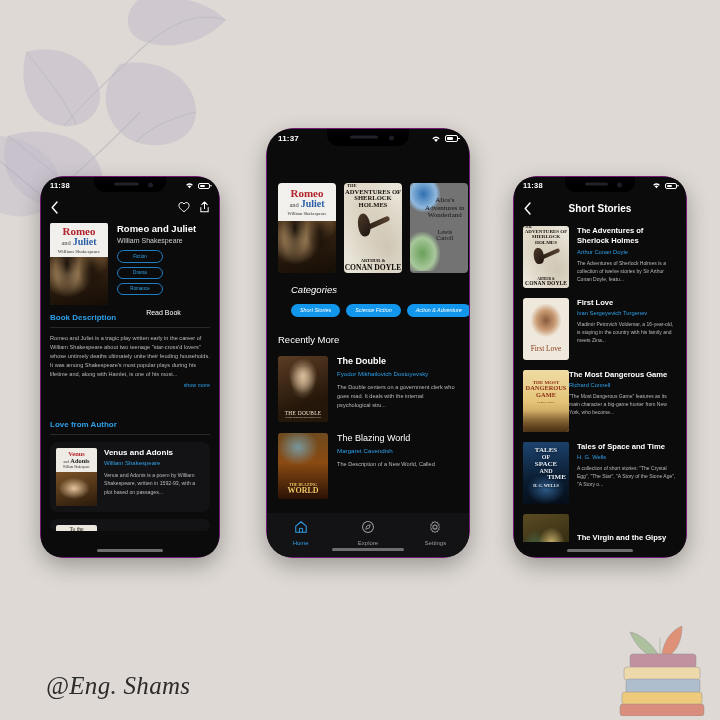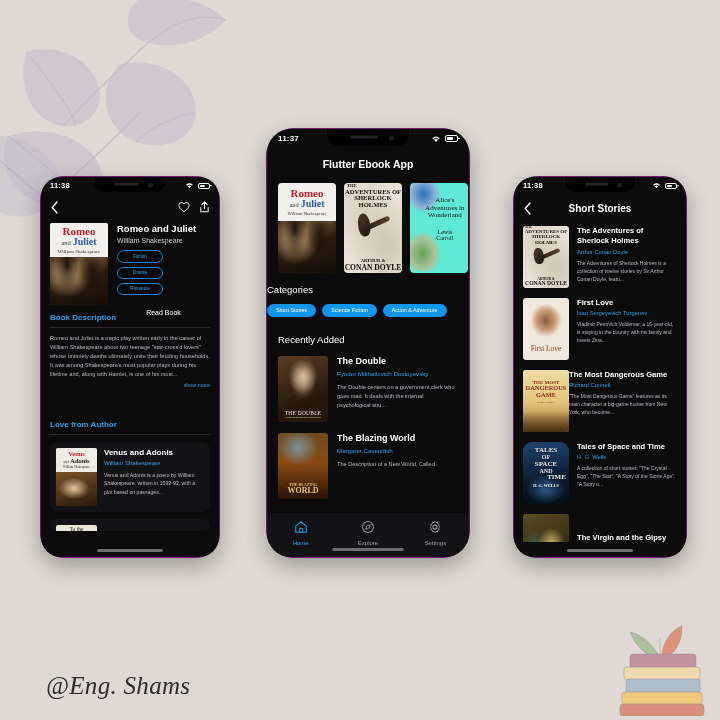--- a/index.html
+++ b/index.html
@@ -122,21 +122,21 @@
   .sh-pipe .bowl { position:absolute; left:8%; top:0; width:34%; height:100%;
     background:linear-gradient(135deg,#4d3a28,#1c1410); border-radius:46% 46% 42% 42%; }
   .sh-pipe .stem { position:absolute; left:34%; top:52%; width:66%; height:22%;
     background:linear-gradient(90deg,#2a1f16,#5a4431); border-radius:10px; transform:rotate(-16deg); transform-origin:left center;}
   .sh-bot { position:absolute; left:0; right:0; bottom:2%;
     font-family:"Liberation Serif",serif; color:#100d09; text-align:center; line-height:1; }
   .sh-tex { position:absolute; inset:0; background:
       radial-gradient(ellipse at 30% 30%, rgba(190,175,145,.35), rgba(0,0,0,0) 60%),
       radial-gradient(ellipse at 75% 70%, rgba(160,145,115,.35), rgba(0,0,0,0) 60%); }
 
-  .al-cover { background:#5eead4; }
+  .al-cover { background:#737373; }
   .al-txt { position:absolute; right:4%; top:16%; width:72%; text-align:center;
     font-family:"Liberation Serif",serif; color:#141414; line-height:1.04; }
   .al-blue { position:absolute; left:-6%; top:-8%; width:58%; height:40%;
     background:radial-gradient(ellipse at 50% 50%, #2f6fb0 0%, #8fb8dd 55%, rgba(240,238,230,0) 74%); }
   .al-green { position:absolute; left:-4%; bottom:2%; width:56%; height:44%;
     background:radial-gradient(ellipse at 45% 55%, #6aa05a 0%, #a8c79b 52%, rgba(240,238,230,0) 74%); }
 
   .db-cover { background:#2b1d14; }
   .db-art { position:absolute; inset:0;
     background:
@@ -364,23 +364,20 @@
       <span class="sb-right">
         <svg width="10" height="8" viewBox="0 0 12 9">
             <path d="M6 8.2 L3.6 5.4 A3.8 3.8 0 0 1 8.4 5.4 Z M1.6 3.6 A6.6 6.6 0 0 1 10.4 3.6 L9.3 4.8 A5 5 0 0 0 2.7 4.8 Z" fill="#fff"></path>
           </svg>
         <span class="battery" style="width:13px;height:6.5px;">
             <i style="width:50%"></i>
           </span>
       </span>
     </div>
 
-    <div class="appbar" style="top:22px;height:26px;padding:0 11px;">
-      <span class="title" style="font-size:10.5px;">Flutter Ebook App</span>
-    </div>
 
     <div style="position:absolute;left:11px;right:0;top:54px;display:flex;gap:8px;">
       <div class="cover" style="width:58px;height:90px;border-radius:4px;">
         <div class="rj-art"></div>
         <div class="tophalf" style="height:42%;">
           <span class="rj-t1" style="font-size:11px;">Romeo</span>
           <span style="font-size:6.5px;line-height:1.1;">
             <span class="rj-and">and</span>
             <span class="rj-t2" style="font-size:10px;">Juliet</span>
           </span>
@@ -411,31 +408,31 @@
         <div class="al-txt">
           <div style="font-size:7px;">Alice's</div>
           <div style="font-size:7px;">Adventures in</div>
           <div style="font-size:7px;">Wonderland</div>
           <div style="font-size:6px;margin-top:10px;">Lewis</div>
           <div style="font-size:6px;">Carroll</div>
         </div>
       </div>
     </div>
 
-    <div style="position:absolute;left:0;right:11px;top:155px;">
+    <div style="position:absolute;left:24px;right:11px;top:155px;font-style:italic;">
       <div style="color:#fff;font-size:9.5px;">Categories</div>
       <div style="display:flex;gap:6px;margin-top:9px;">
         <span class="chip" style="font-size:5.4px;padding:3.4px 9px;">Short Stories</span>
         <span class="chip" style="font-size:5.4px;padding:3.4px 9px;">Science Fiction</span>
         <span class="chip" style="font-size:5.4px;padding:3.4px 9px;">Action &amp; Adventure</span>
       </div>
     </div>
 
     <div style="position:absolute;left:11px;right:11px;top:205px;">
-      <div style="color:#fff;font-size:9.5px;">Recently Added</div>
+      <div style="color:#fff;font-size:9.5px;">Recently More</div>
 
       <div class="row" style="gap:9px;margin-top:11px;">
         <div class="cover db-cover" style="width:50px;height:66px;border-radius:3px;">
           <div class="db-art"></div>
           <div class="db-label">
             <div style="font-size:5.4px;letter-spacing:.3px;">THE DOUBLE</div>
             <div style="font-size:2.6px;opacity:.85;">Fyodor Mikhailovich Dostoyevsky</div>
           </div>
         </div>
         <div style="flex:1;min-width:0;">
@@ -447,21 +444,21 @@
 
       <div class="row" style="gap:9px;margin-top:11px;">
         <div class="cover bw-cover" style="width:50px;height:66px;border-radius:3px;">
           <div class="bw-art"></div>
           <div class="bw-label">
             <div style="font-size:4px;">THE BLAZING</div>
             <div style="font-size:8px;">WORLD</div>
           </div>
         </div>
         <div style="flex:1;min-width:0;">
-          <div style="color:#fff;font-size:9px;font-weight:700;">The Blazing World</div>
+          <div style="color:#fff;font-size:9px;font-weight:400;">The Blazing World</div>
           <div class="author" style="font-size:6.2px;margin-top:4px;">Margaret Cavendish</div>
           <div class="desc" style="font-size:5.6px;line-height:1.6;margin-top:6px;">The Description of a New World, Called</div>
         </div>
       </div>
     </div>
 
     <div style="position:absolute;left:0;right:0;bottom:0;height:44px;background:#131315;display:flex;align-items:flex-start;padding-top:7px;">
       <div style="flex:1;text-align:center;">
         <svg width="14" height="14" viewBox="0 0 16 16">
             <path d="M2 7 L8 2 L14 7 L14 14 L2 14 Z" stroke="#2f9fe8" stroke-width="1.2" fill="none" stroke-linejoin="round"></path>
@@ -567,21 +564,21 @@
           </div>
         </div>
         <div style="flex:1;min-width:0;">
           <div style="color:#fff;font-size:7.6px;font-weight:700;">The Most Dangerous Game</div>
           <div class="author" style="font-size:5.8px;margin-top:3px;">Richard Connell</div>
           <div class="desc" style="font-size:5px;line-height:1.6;margin-top:4px;">"The Most Dangerous Game" features as its main character a big-game hunter from New York, who become...</div>
         </div>
       </div>
 
       <div class="row" style="gap:8px;margin-top:10px;">
-        <div class="cover ts-cover" style="width:46px;height:62px;border-radius:9px;">
+        <div class="cover ts-cover" style="width:46px;height:62px;border-radius:2px;">
           <div class="ts-art"></div>
           <div class="ts-label">
             <div style="font-size:7px;">TALES</div>
             <div style="font-size:6px;">OF</div>
             <div style="font-size:7px;">SPACE</div>
             <div style="font-size:6px;">AND</div>
             <div style="font-size:7px;margin-left:21px;">TIME</div>
             <div style="font-size:4.2px;margin-top:2px;">H. G. WELLS</div>
           </div>
         </div>

